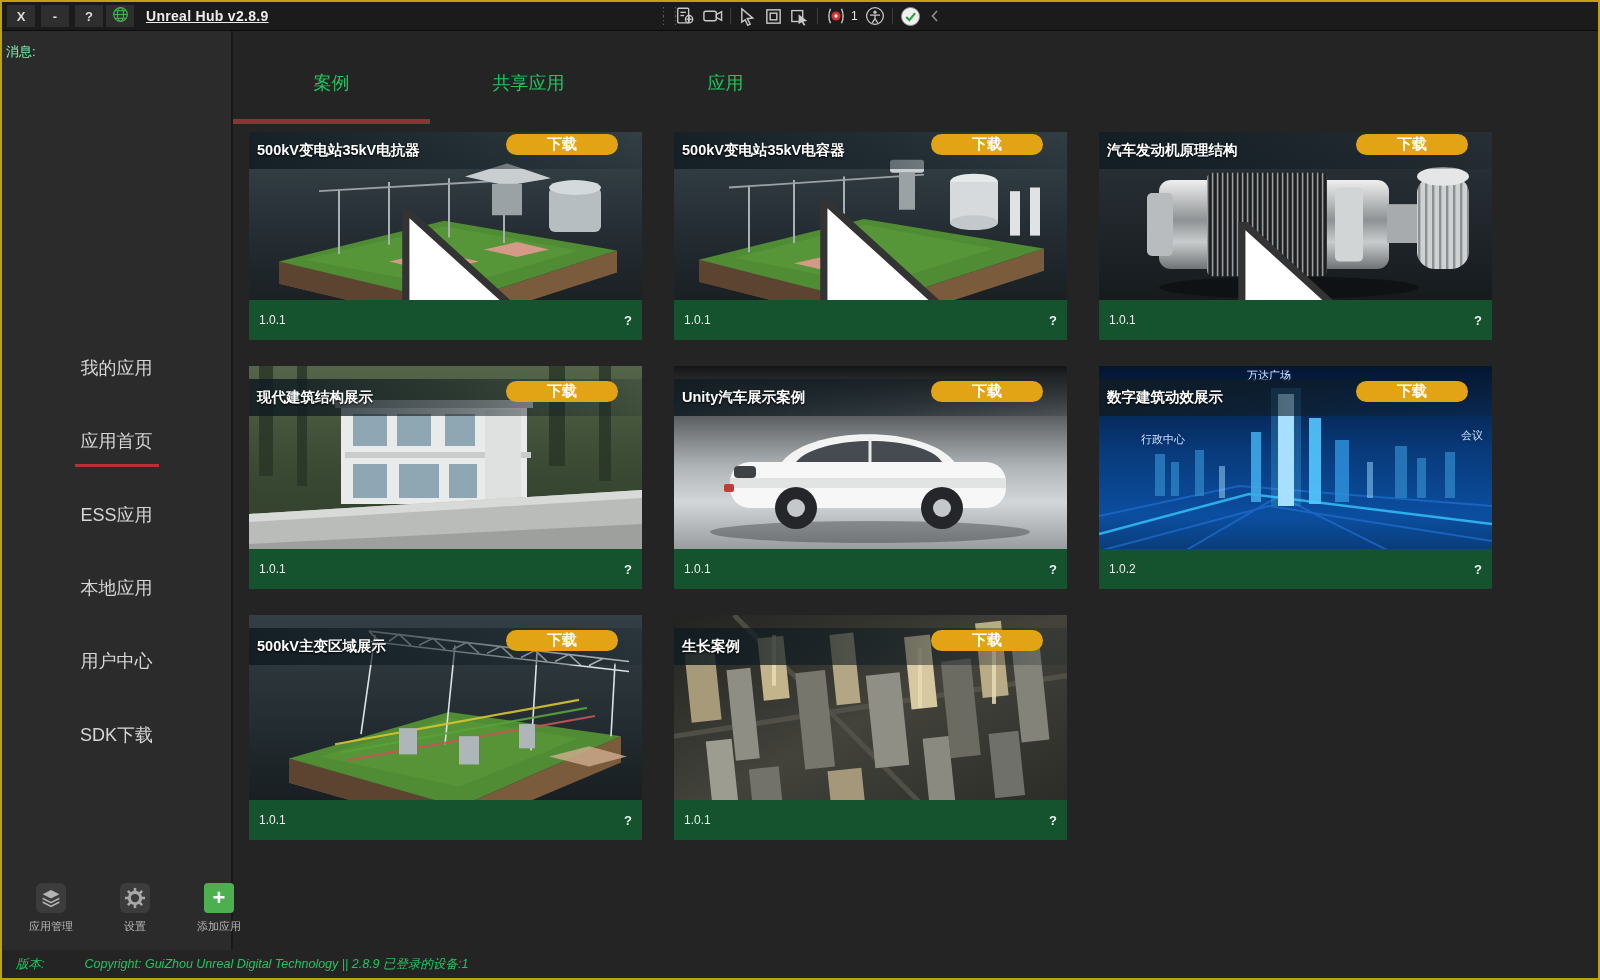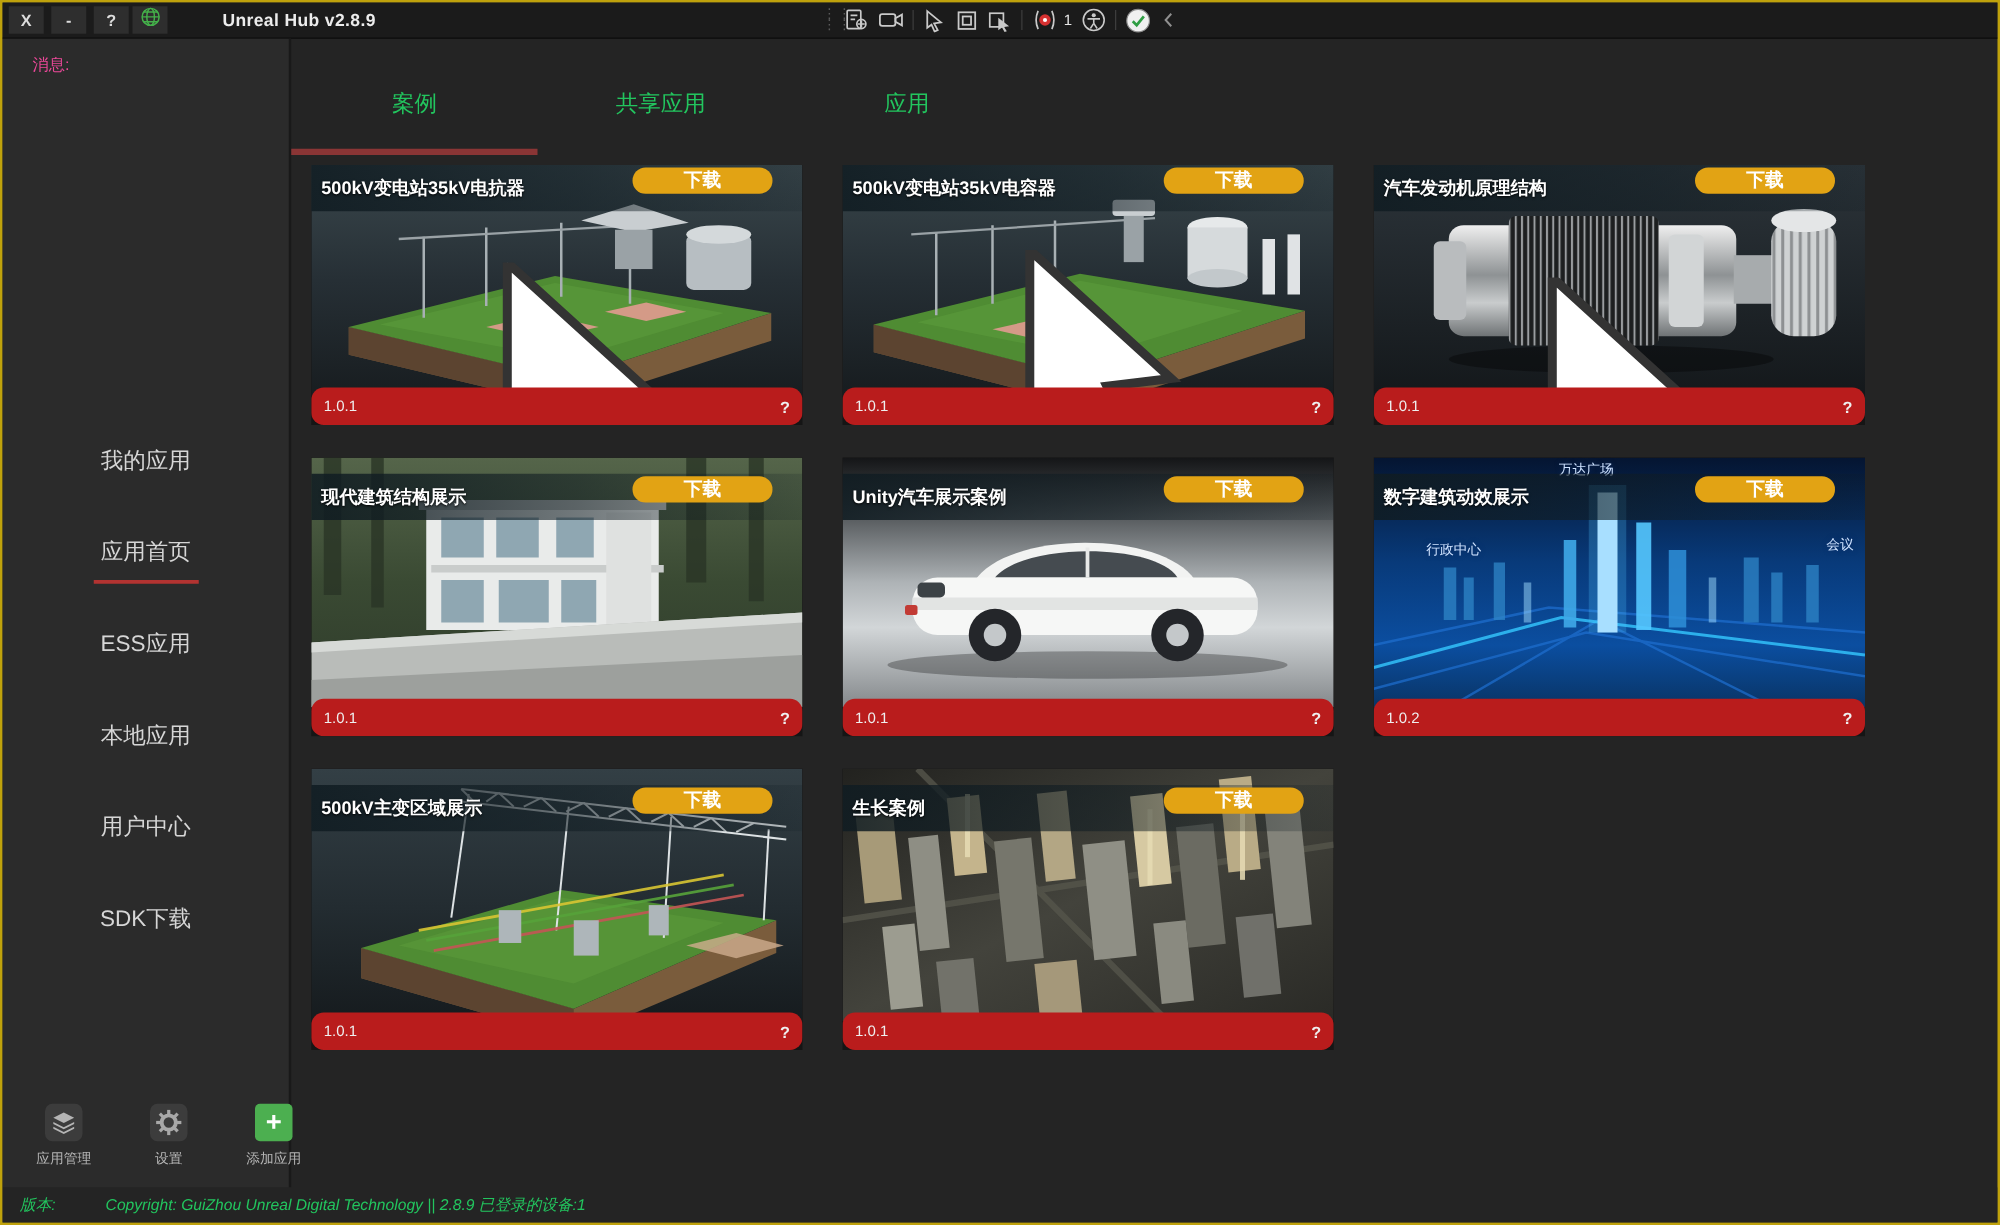--- a/index.html
+++ b/index.html
@@ -7,31 +7,31 @@
   .window{position:relative;width:1600px;height:980px;box-sizing:border-box;
           background:#242424;border:2px solid #bfa20c;overflow:hidden;}
 
   
   .titlebar{position:absolute;left:0;top:0;right:0;height:28px;background:#1b1b1b;
             border-bottom:1px solid #0c0c0c;display:flex;align-items:center;}
   .tb-btn{width:28px;height:22px;margin:0 3px;background:#2e2e2e;color:#ddd;
           font-weight:bold;font-size:13px;display:flex;align-items:center;justify-content:center;}
   .tb-btn:first-child{margin-left:5px;}
   .tb-globe{width:28px;height:22px;background:#2e2e2e;display:flex;align-items:center;justify-content:center;}
-  .tb-title{margin-left:44px;font-weight:bold;font-size:14px;color:#ececec;letter-spacing:.3px;}
+  .tb-title{margin-left:12px;font-weight:bold;font-size:14px;color:#ececec;letter-spacing:.3px;text-decoration:underline;}
   .tb-toolbar{position:absolute;left:656px;top:0;height:28px;display:flex;align-items:center;gap:7px;color:#c9c9c9;}
   .tb-sep{width:1px;height:16px;background:#3d3d3d;}
   .tb-drag{color:#5a5a5a;font-size:11px;letter-spacing:1px;line-height:9px;width:10px;}
   .tb-ic{display:flex;align-items:center;}
   .tb-badge{font-size:12px;color:#e6e6e6;margin-left:-3px;}
 
   
   .sidebar{position:absolute;left:0;top:29px;width:229px;bottom:28px;background:#2b2b2b;
            border-right:2px solid #191919;}
-  .msg-label{position:absolute;left:24px;top:12px;font-size:13px;color:#ec4899;}
+  .msg-label{position:absolute;left:4px;top:12px;font-size:13px;color:#86efac;}
   .side-item{position:absolute;left:0;width:100%;height:30px;line-height:30px;text-align:center;
              font-size:18px;color:#d6d6d6;cursor:default;}
   .side-item .underline{display:none;}
   .side-item.active .underline{display:block;position:absolute;left:50%;transform:translateX(-50%);
              top:38px;width:84px;height:3px;background:#b23331;}
   .side-footer{position:absolute;left:18px;bottom:16px;display:flex;gap:22px;}
   .sf-item{width:62px;display:flex;flex-direction:column;align-items:center;}
   .sf-ic{width:30px;height:30px;border-radius:6px;background:#3c3c3c;display:flex;
          align-items:center;justify-content:center;}
   .sf-ic.green{background:#4caf50;border-radius:4px;color:#fff;font-size:22px;font-weight:bold;line-height:26px;}
@@ -55,22 +55,22 @@
         grid-template-rows:208px 223px 225px;row-gap:26px;}
   .card{position:relative;background:#151515;overflow:hidden;}
   .card-image{position:absolute;left:0;right:0;top:0;bottom:23px;overflow:hidden;}
   .card-image svg{position:absolute;left:0;top:0;width:100%;height:100%;}
   .card-head{position:absolute;left:0;right:0;height:37px;display:flex;align-items:center;
              background:linear-gradient(90deg,rgba(16,28,34,.88) 0%,rgba(16,28,34,.55) 55%,rgba(16,28,34,.18) 100%);}
   .head-top{top:0;} .head-mid{top:13px;}
   .card-title{margin-left:8px;font-size:14.5px;font-weight:bold;color:#fff;text-shadow:0 1px 2px #000;white-space:nowrap;}
   .dl-btn{position:absolute;right:24px;top:2px;width:112px;height:21px;border:none;border-radius:17px;
           background:#e2a314;color:#fff;font-size:15px;font-weight:bold;font-family:inherit;cursor:pointer;}
-  .card-foot{position:absolute;left:0;right:0;bottom:0;height:30px;background:#b91c1c;
-             display:flex;align-items:center;justify-content:space-between;padding:0 10px;border-radius:10px;}
+  .card-foot{position:absolute;left:0;right:0;bottom:0;height:40px;background:#14532d;
+             display:flex;align-items:center;justify-content:space-between;padding:0 10px;}
   .ver{font-size:12px;color:#efefef;}
   .help-q{font-size:13px;font-weight:bold;color:#efefef;cursor:pointer;}
   .scene-label{position:absolute;font-size:11px;color:#cfe3ff;text-shadow:0 0 4px #0a2a66;white-space:nowrap;}
   .ptr{position:absolute;width:14px;height:18px;}
 </style>
 </head>
 <body>
 
 <div class="window">
 

